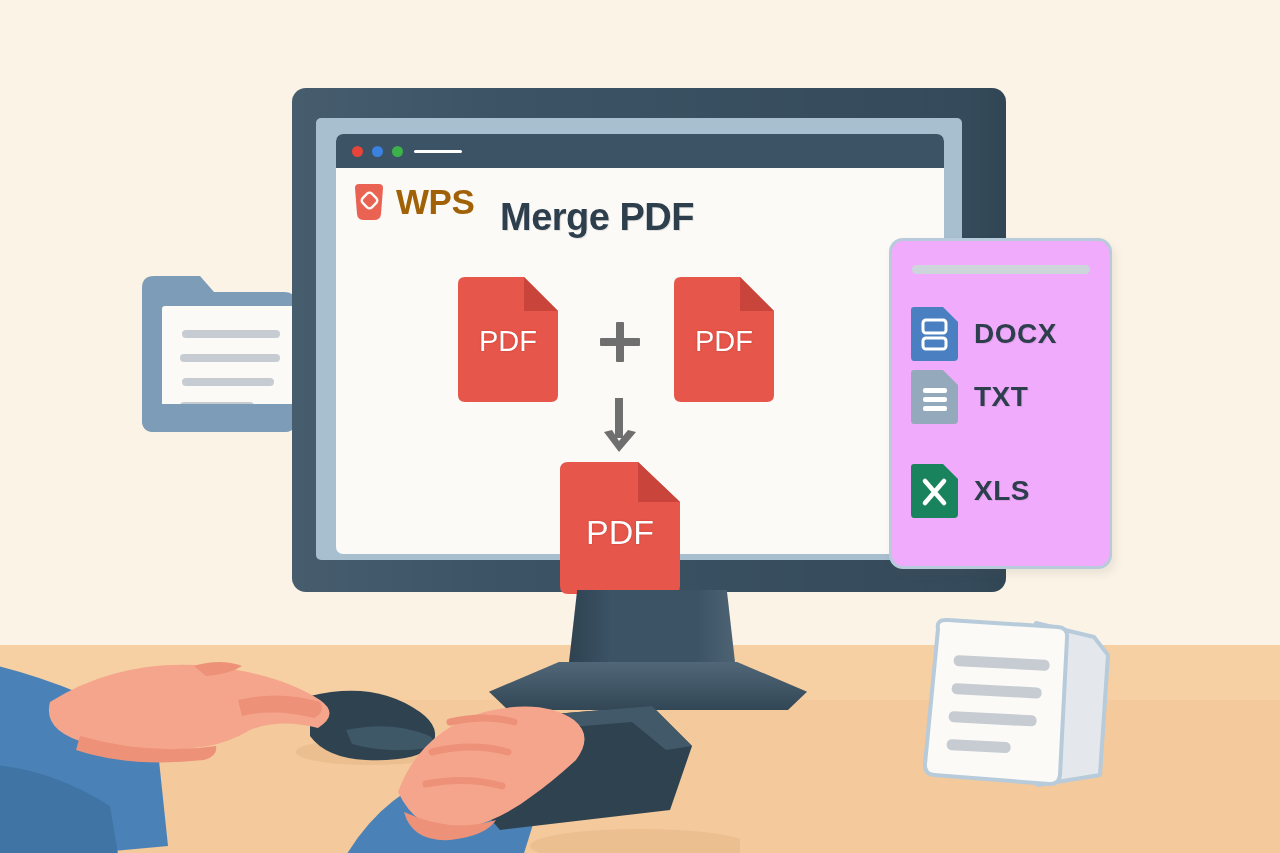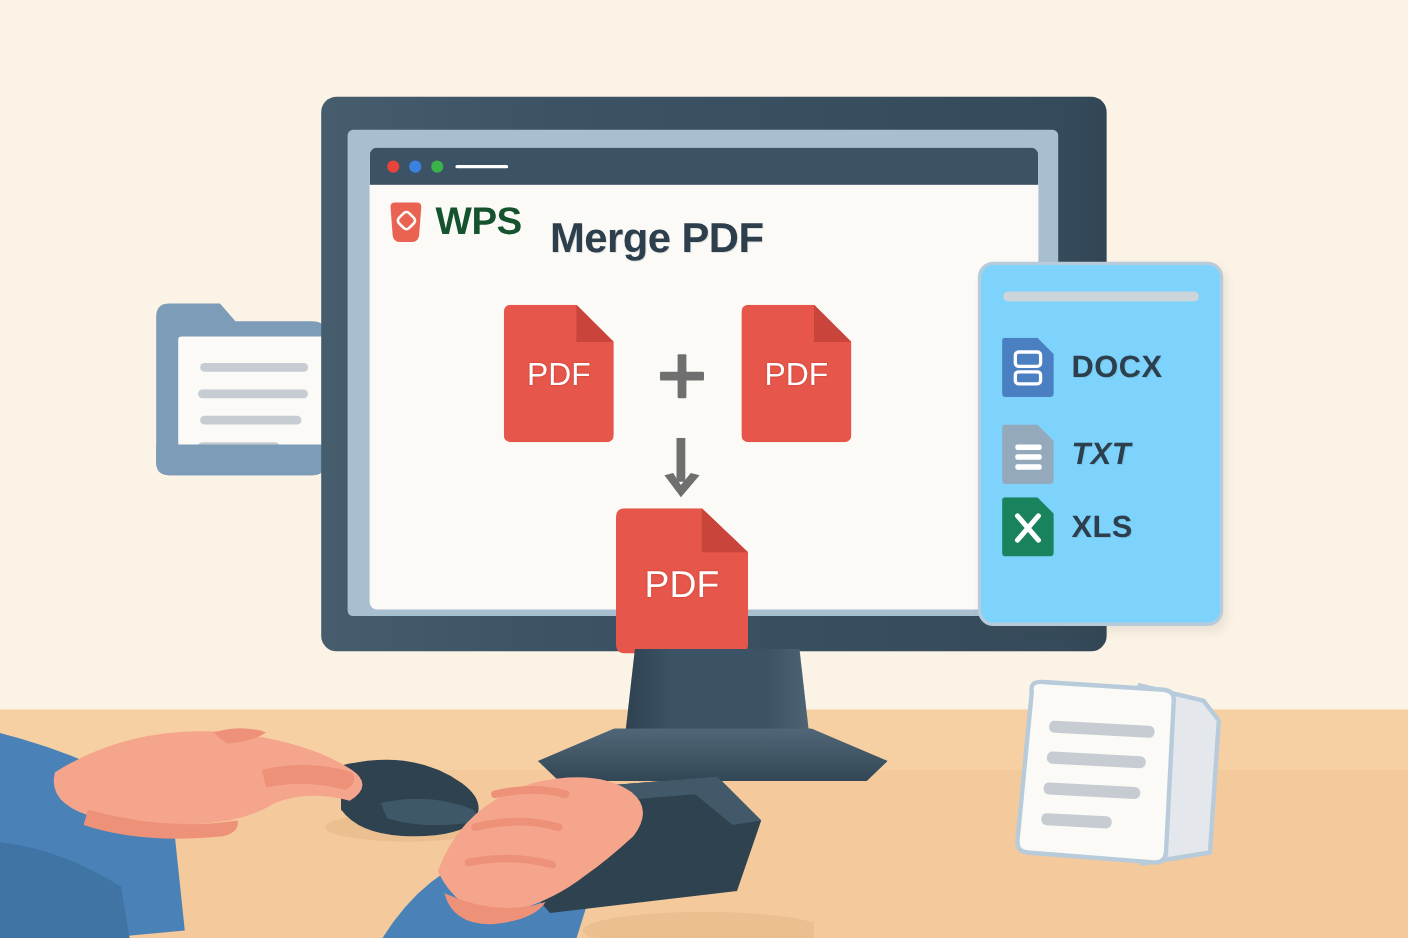--- a/index.html
+++ b/index.html
@@ -93,21 +93,21 @@
 
   
   #wps-logo-group {
     left: 352px; top: 180px; width: 130px; height: 46px;
   }
   #wps-mark {
     position: absolute; left: 0; top: 3px; width: 34px; height: 38px;
   }
   #wps-wordmark {
     position: absolute; left: 44px; top: 0px;
-    font-size: 35px; font-weight: bold; color: #14532d;
+    font-size: 35px; font-weight: bold; color: #a16207;
     letter-spacing: -0.5px; line-height: 44px;
   }
 
   
   #headline {
     left: 500px; top: 196px; width: 260px;
     font-size: 38px; font-weight: bold; color: #2d3e4c;
     letter-spacing: -0.5px;
     text-shadow: 1px 1px 0 rgba(0,0,0,0.10);
   }
@@ -122,36 +122,36 @@
   }
   #pdf-left  { left: 458px; top: 277px; width: 100px; height: 125px; }
   #pdf-right { left: 674px; top: 277px; width: 100px; height: 125px; }
   #pdf-result{ left: 560px; top: 462px; width: 120px; height: 132px; }
   #plus-sign { left: 598px; top: 320px; width: 44px; height: 44px; }
   #arrow-down { left: 602px; top: 398px; width: 36px; height: 56px; }
 
   
   #format-panel {
     left: 889px; top: 238px; width: 223px; height: 331px;
-    background: #7dd3fc;
+    background: #f0abfc;
     border: 3px solid #b7cbdb;
     border-radius: 14px;
     box-sizing: border-box;
     box-shadow: 3px 5px 9px rgba(90,80,70,0.10);
   }
   #format-panel-header {
     position: absolute; left: 20px; top: 24px; width: 178px; height: 9px;
     background: #ccd5da; border-radius: 5px;
   }
   .format-row {
     position: absolute; left: 19px; display: flex; align-items: center;
   }
   #format-row-0 { top: 66px; }
-  #format-row-1 { top: 145px; font-style: italic; }
-  #format-row-2 { top: 211px; align-items: center; }
+  #format-row-1 { top: 129px; }
+  #format-row-2 { top: 223px; align-items: center; }
   .format-icon { width: 47px; height: 54px; position: relative; }
   .format-label {
     margin-left: 16px;
     font-size: 28px; font-weight: bold; color: #2d3e4c;
     letter-spacing: 0.5px;
     text-shadow: 1px 1px 0 rgba(0,0,0,0.08);
   }
 
   
   #folder-group { left: 138px; top: 270px; width: 160px; height: 172px; }

